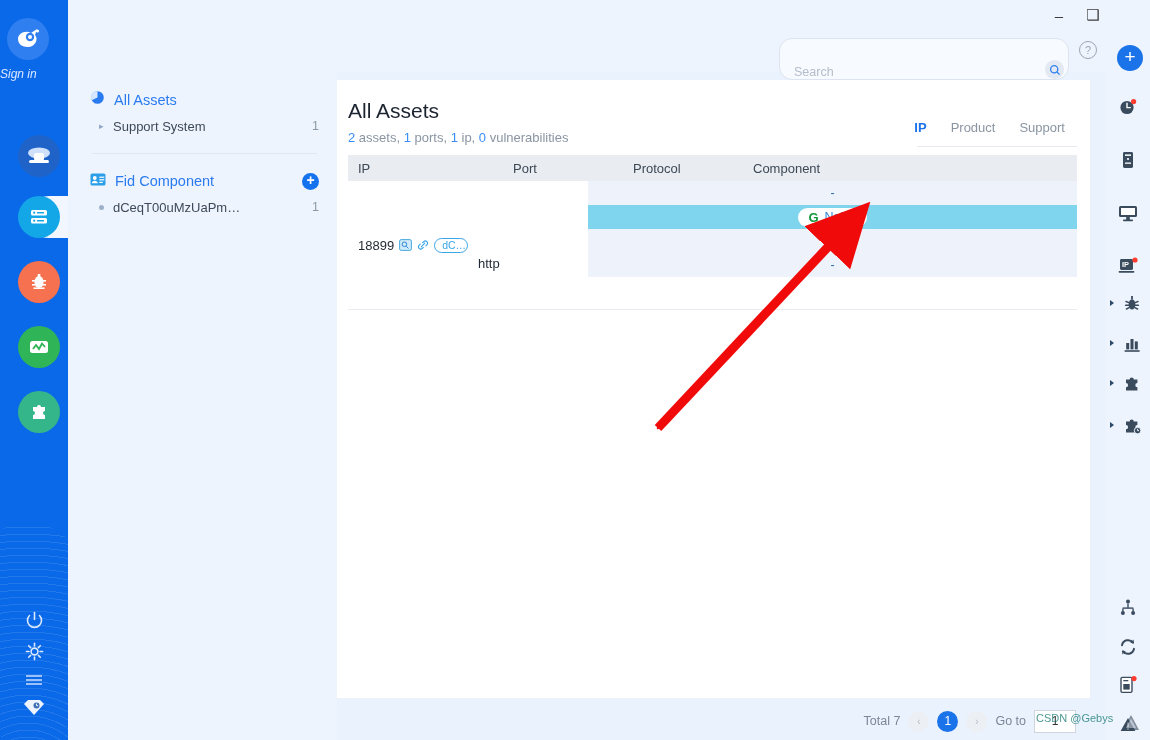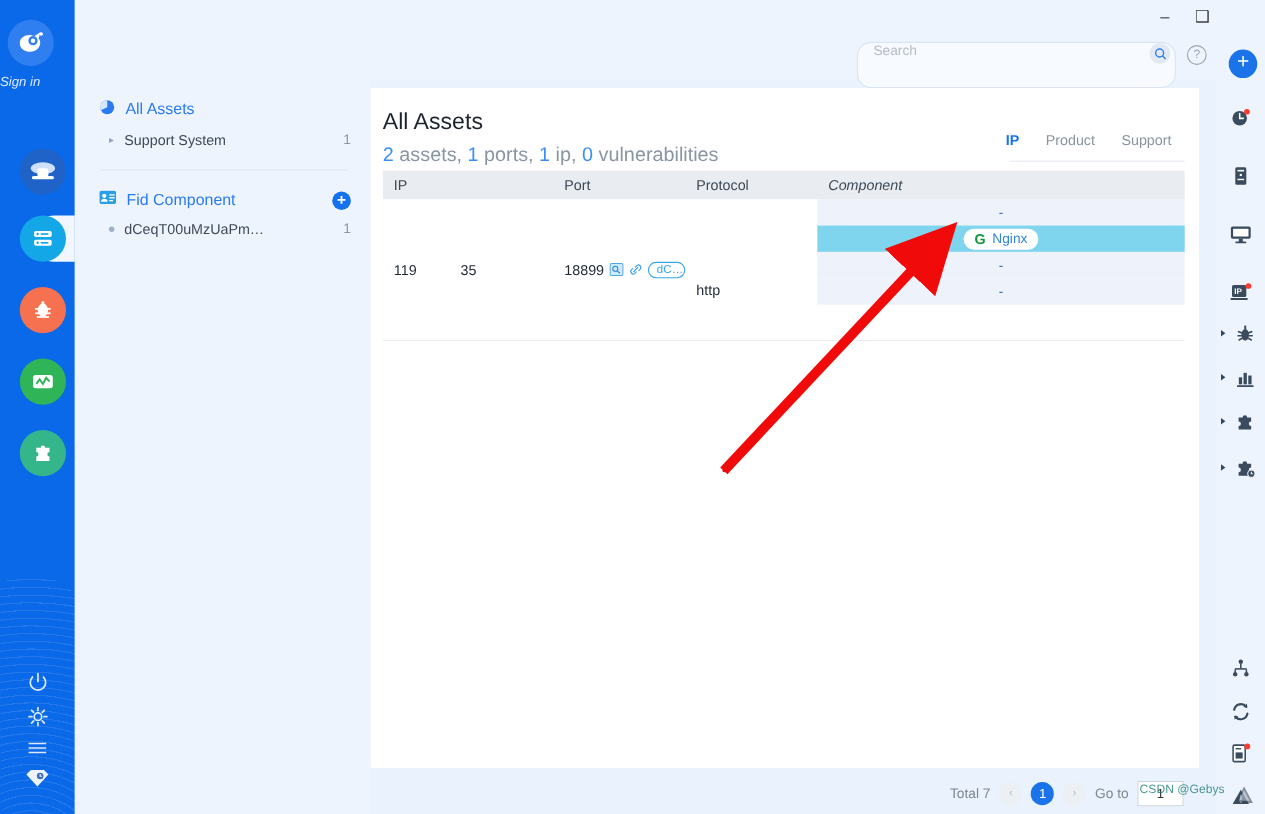--- a/index.html
+++ b/index.html
@@ -71,21 +71,21 @@
     position: absolute; left: 68px; top: 30px; right: 44px; height: 42px;
     background: #eef4fe; display: flex; align-items: center;
   }
   .app-title {
     position: absolute; left: 0; right: 0; text-align: center;
     font-size: 15px; color: #5f6b7c;
   }
   .search-box {
     position: absolute; left: 711px; top: 8px; width: 290px; height: 42px;
     background: #f7fafe; border: 1px solid #dbe4f0; border-radius: 13px;
-    display: flex; align-items: flex-start; padding: 0 4px 0 14px;
+    display: flex; align-items: flex-end; padding: 0 4px 0 14px;
   }
   .search-box input {
     flex: 1; border: 0; outline: 0; background: transparent;
     font-size: 12.5px; color: #333; font-family: "Liberation Sans", sans-serif;
   }
   .search-box input::placeholder { color: #b4bdc9; }
   .search-circ {
     width: 19px; height: 19px; border-radius: 50%; background: #e3e9f2;
     display: flex; align-items: center; justify-content: center;
   }
@@ -120,21 +120,21 @@
   .nav-row .dot span { width: 5px; height: 5px; border-radius: 50%; background: #9db0c9; display:block; }
   .nav-row .cnt { margin-left: auto; color: #8d98a6; font-size: 12.5px; }
   .nav-sep { height: 1px; background: #dfe7f3; margin: 14px 2px 18px 2px; }
 
   
   .card {
     position: absolute; left: 337px; top: 80px; width: 753px; height: 618px;
     background: #fff;
   }
   .card h1 { font-size: 21px; font-weight: normal; color: #1c2430; margin: 19px 0 0 11px; }
-  .sub { margin: 7px 0 0 11px; font-size: 18px; color: #8a95a3; }
+  .sub { margin: 7px 0 0 11px; font-size: 13px; color: #8a95a3; }
   .sub b { color: #3a8ef6; font-weight: normal; }
 
   .tabs {
     position: absolute; right: 13px; top: 40px; display: flex; align-items: flex-end; gap: 0;
   }
   .tab {
     font-size: 13px; color: #8a95a3; padding: 0 12px 7px 12px; position: relative;
   }
   .tab.active { color: #1a73e8; font-weight: bold; }
   .tabs-underline {
@@ -150,21 +150,21 @@
   
   .tbl { position: absolute; left: 11px; top: 75px; width: 729px; }
   .thead {
     display: flex; height: 26px; align-items: center;
     background: #e9edf2; font-size: 13px; color: #3d4855;
   }
   .thead div { padding-left: 10px; }
   .c-ip { width: 155px; }
   .c-port { width: 120px; }
   .c-proto { width: 120px; }
-  .c-comp { flex: 1; font-style: italic; }
+  .c-comp { flex: 1; }
 
   .tbody { display: flex; min-height: 128px; }
   .cell { display: flex; align-items: center; font-size: 13px; color: #1f2833; padding-left: 10px; }
   .cell.ipcell { width: 155px; }
   .cell.portcell { width: 120px; gap: 5px; }
   .cell.protocell { width: 120px; margin-top: 36px; }
   .ip-a { color:#1f2833; }
   .ip-b { margin-left: 40px; }
 
   .mini-ico {
@@ -453,24 +453,20 @@
 
     <div class="tbl">
       <div class="thead">
         <div class="c-ip">IP</div>
         <div class="c-port">Port</div>
         <div class="c-proto">Protocol</div>
         <div class="c-comp">Component</div>
       </div>
 
       <div class="tbody">
-        <div class="cell ipcell">
-          <span class="ip-a">119</span>
-          <span class="ip-b">35</span>
-        </div>
 
         <div class="cell portcell">
           <span>18899</span>
           <span class="mini-ico">
             <svg width="13" height="12" viewBox="0 0 13 12">
               <rect x="0.6" y="0.6" width="11.8" height="10.8" rx="1.6" fill="#cfeaf8" stroke="#49a9e0" stroke-width="1"></rect>
               <circle cx="5.4" cy="5.3" r="2.3" fill="none" stroke="#2f86d6" stroke-width="1"></circle>
               <line x1="7.2" y1="7.2" x2="9.4" y2="9.4" stroke="#2f86d6" stroke-width="1"></line>
             </svg>
           </span>

